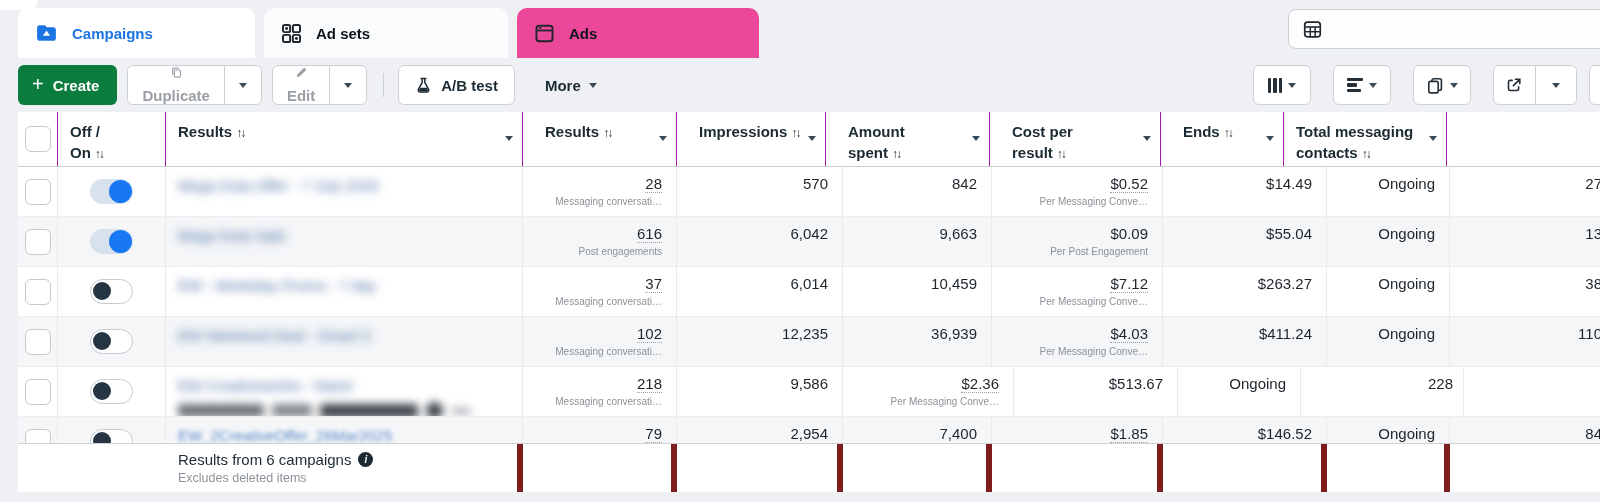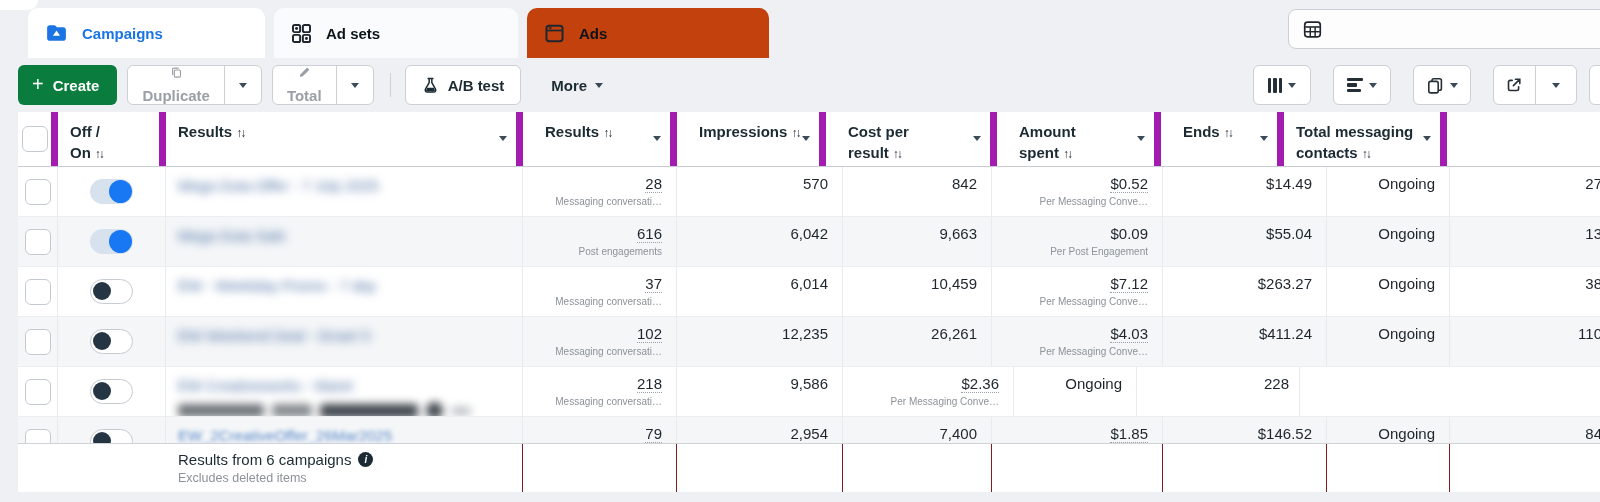--- a/index.html
+++ b/index.html
@@ -1,25 +1,25 @@
 <!DOCTYPE html>
 <html><head>
 <meta charset="utf-8">
 <style>
   html,body{margin:0;padding:0;}
   body{width:1600px;height:502px;overflow:hidden;background:#eef0f3;
        font-family:"Liberation Sans","DejaVu Sans",sans-serif;color:#1c2b33;position:relative;}
   .notch{position:absolute;left:0;top:0;width:38px;height:10px;background:#fff;border-radius:0 0 10px 0;}
   
-  .tabbar{position:absolute;left:28px;top:8px;display:flex;gap:9px;}
+  .tabbar{position:absolute;left:18px;top:8px;display:flex;gap:9px;}
   .tab{height:50px;border-radius:10px 10px 0 0;display:flex;align-items:center;
        padding-left:16px;gap:13px;box-sizing:border-box;font-size:15px;font-weight:bold;cursor:default;}
   .tab.t1{width:237px;background:#fff;color:#1b74e4;}
   .tab.t2{width:244px;background:#fafbfc;color:#0b1419;}
-  .tab.t3{width:242px;background:#c2410c;color:#0b1419;}
+  .tab.t3{width:242px;background:#ec4899;color:#0b1419;}
   .datebtn{position:absolute;left:1288px;top:9px;height:40px;width:340px;background:#fdfdfd;
        border:1px solid #cbd0d6;border-radius:8px;display:flex;align-items:center;gap:10px;
        padding-left:13px;box-sizing:border-box;font-size:15px;color:#1c2b33;}
   
   .toolbar{position:absolute;left:0;top:58px;width:1600px;height:54px;}
   .tb-left{position:absolute;left:18px;top:7px;display:flex;align-items:center;}
   .btn{height:40px;box-sizing:border-box;border-radius:6px;display:flex;align-items:center;font-size:15px;}
   .btn-create{background:#0a7c3e;color:#fff;font-weight:bold;padding:0 18px 0 14px;gap:9px;}
   .plus{font-size:20px;font-weight:normal;line-height:1;margin-top:-2px;}
   .split{display:flex;height:40px;background:#fff;border:1px solid #cbd0d6;border-radius:6px;box-sizing:border-box;margin-left:10px;}
@@ -40,21 +40,21 @@
   .caret{width:0;height:0;border-left:4.5px solid transparent;border-right:4.5px solid transparent;
          border-top:5.5px solid #3a4a57;display:inline-block;}
   .vbars{display:flex;gap:2.5px;}
   .vbar{width:3.2px;height:15px;background:#242f38;border-radius:1px;}
   .hbars{display:flex;flex-direction:column;gap:2.6px;align-items:flex-start;}
   .hb{height:3.2px;background:#242f38;border-radius:1px;}
   .hb1{width:16px;}.hb2{width:10px;}.hb3{width:14px;}
   
   .table{position:absolute;left:18px;top:112px;width:1595px;height:380px;background:#fff;overflow:hidden;}
   .thead{display:flex;height:54px;border-bottom:1px solid #c9cdd2;}
-  .th{position:relative;box-sizing:border-box;border-right:7px solid #a21caf;font-weight:bold;
+  .th{position:relative;box-sizing:border-box;border-right:1px solid #a21caf;font-weight:bold;
       font-size:15px;color:#1c2b33;padding:9px 24px 0 22px;line-height:1.4;}
   .c0{width:40px;}.c1{width:108px;}.c2{width:357px;}.c3{width:154px;}.c4{width:166px;}
   .c5{width:149px;}.c6{width:171px;}.c7{width:164px;}.c8{width:123px;}.c9{width:163px;}
   .th.c0{padding:0;display:flex;align-items:center;justify-content:center;}
   .th.c1{padding-left:12px;padding-right:6px;}
   .th.c2{padding-left:12px;}
   .th.c9{padding-left:12px;}
   .lblwrap{display:inline-block;}
   .th.c1 .lblwrap{max-width:64px;}
   .th.c6 .lblwrap{max-width:112px;}
@@ -81,21 +81,21 @@
   .b2{width:40px;height:13px;background:#83888d;border-radius:3px;}
   .b3{width:98px;height:14px;background:#3f464d;border-radius:3px;}
   .b4{width:17px;height:17px;background:#3f464d;border-radius:50%;}
   .b5s{width:20px;height:8px;background:#b9bdc2;border-radius:3px;}
   .num{text-align:right;padding:8px 14px 0 0;font-size:15px;color:#1e252c;}
   .td.c9{padding-right:10px;}
   .sub{font-size:10px;color:#8c9299;margin-top:4px;white-space:nowrap;overflow:hidden;}
   .dotted{border-bottom:1.5px dotted #99a0a8;}
   .tfoot{position:absolute;left:0;top:331px;width:1595px;height:49px;background:#fff;
          border-top:1px solid #cfd3d8;display:flex;}
-  .tfoot .td{border-right:1px solid #7f1d1d;position:relative;}
+  .tfoot .td{border-right:6px solid #7f1d1d;position:relative;}
   .tfoot .td.nb{border-right:none;}
   .f-text{position:absolute;left:12px;top:7px;white-space:nowrap;}
   .f-sum{font-size:15px;color:#1c2b33;display:flex;align-items:center;gap:7px;}
   .f-note{font-size:12.5px;color:#8c9299;margin-top:3px;}
   .info{display:inline-flex;width:15px;height:15px;border-radius:50%;background:#1c2b33;color:#fff;
         font-size:10px;font-weight:bold;align-items:center;justify-content:center;font-style:italic;}
   svg{display:block;}
 </style>
 </head>
 <body>
@@ -159,21 +159,21 @@
       </div>
       <div class="seg-caret">
           <span class="caret"></span>
         </div>
     </div>
     <div class="split">
       <div class="seg gray">
         <svg width="16" height="16" viewBox="0 0 18 18">
           <path d="M3 15l.8-3.4 8.6-8.6a1.4 1.4 0 012 0l1.1 1.1a1.4 1.4 0 010 2l-8.6 8.6L3 15z" fill="#9aa0a6"></path>
         </svg>
-        <span>Total</span>
+        <span>Edit</span>
       </div>
       <div class="seg-caret">
           <span class="caret"></span>
         </div>
     </div>
     <div class="vdiv"></div>
     <div class="btn btn-ab">
       <svg width="17" height="18" viewBox="0 0 18 19">
         <path d="M6.5 2.5h5M7.6 2.8v4.1l-3.9 7a2 2 0 001.8 3h7a2 2 0 001.8-3l-3.9-7V2.8" fill="none" stroke="#1c2b33" stroke-width="1.6" stroke-linecap="round" stroke-linejoin="round"></path>
         <path d="M5.6 12.5h6.8l1.2 2.2a1 1 0 01-.9 1.5h-7.4a1 1 0 01-.9-1.5l1.2-2.2z" fill="#1c2b33"></path>
@@ -239,28 +239,28 @@
       <span class="caret hcaret"></span>
     </div>
     <div class="th c3">
       <span class="lblwrap"><span>Results</span><span class="arr">↑↓</span></span>
       <span class="caret hcaret"></span>
     </div>
     <div class="th c5">
       <span class="lblwrap"><span>Impressions</span><span class="arr">↑↓</span></span>
       <span class="caret hcaret"></span>
     </div>
+    <div class="th c7">
+      <span class="lblwrap"><span>Amount spent</span><span class="arr">↑↓</span></span>
+      <span class="caret hcaret"></span>
+    </div>
     <div class="th c6">
       <span class="lblwrap"><span>Cost per result</span><span class="arr">↑↓</span></span>
       <span class="caret hcaret"></span>
     </div>
-    <div class="th c7">
-      <span class="lblwrap"><span>Amount spent</span><span class="arr">↑↓</span></span>
-      <span class="caret hcaret"></span>
-    </div>
     <div class="th c8">
       <span class="lblwrap"><span>Ends</span><span class="arr">↑↓</span></span>
       <span class="caret hcaret"></span>
     </div>
     <div class="th c9">
       <span class="lblwrap"><span>Total messaging contacts</span><span class="arr">↑↓</span></span>
       <span class="caret hcaret"></span>
     </div>
   </div>
 
@@ -378,21 +378,21 @@
         </div>
         <div class="td c2 camp"><span class="camp-name blur-h">EW Weekend Deal - Smart 5</span></div>
         <div class="td c3 num">
           <div><span class="dotted">102</span></div>
           <div class="sub">Messaging conversati…</div>
         </div>
         <div class="td c4 num">
           <div><span>12,235</span></div>
         </div>
         <div class="td c5 num">
-          <div><span>26,261</span></div>
+          <div><span>36,939</span></div>
         </div>
         <div class="td c6 num">
           <div><span class="dotted">$4.03</span></div>
           <div class="sub">Per Messaging Conve…</div>
         </div>
         <div class="td c7 num">
           <div><span>$411.24</span></div>
         </div>
         <div class="td c8 num">
           <div><span>Ongoing</span></div>
@@ -420,20 +420,23 @@
         <div class="td c3 num">
           <div><span class="dotted">218</span></div>
           <div class="sub">Messaging conversati…</div>
         </div>
         <div class="td c4 num">
           <div><span>9,586</span></div>
         </div>
         <div class="td c6 num">
           <div><span class="dotted">$2.36</span></div>
           <div class="sub">Per Messaging Conve…</div>
+        </div>
+        <div class="td c7 num">
+          <div><span>$513.67</span></div>
         </div>
         <div class="td c8 num">
           <div><span>Ongoing</span></div>
         </div>
         <div class="td c9 num">
           <div><span>228</span></div>
         </div>
       </div>
       <div class="tr stripe">
         <div class="td c0 cb-cell">

